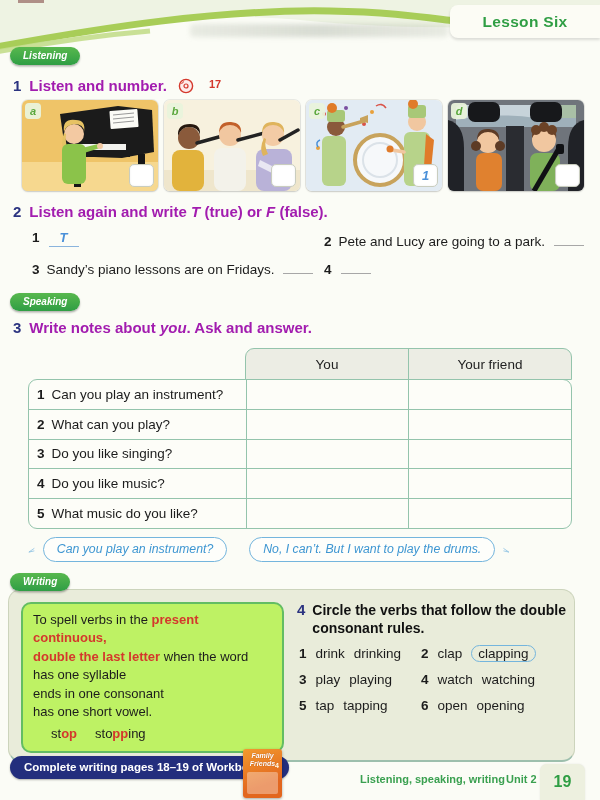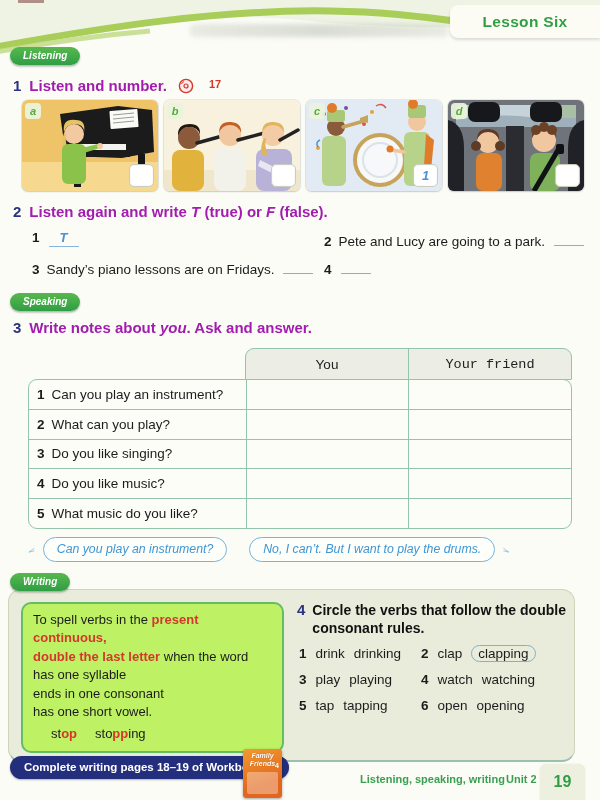--- a/index.html
+++ b/index.html
@@ -49,21 +49,21 @@
   .blank{display:inline-block;min-width:30px;height:15px;border-bottom:1.6px solid #a7a7a7;text-align:center;
         color:#4a90d9;font-weight:700;font-style:italic;font-size:13px;line-height:14px;margin-left:2px;}
   .blank.filled{border-color:#8ab4dd;}
 
   
   .ex3{position:absolute;top:319px;left:13px;display:flex;gap:8px;align-items:baseline;}
   .qtable{position:absolute;top:348px;left:28px;width:544px;height:181px;}
   .qtable-header{position:absolute;left:217px;top:0;width:327px;height:32px;display:flex;background:#ecede4;
         border:1.6px solid #94c4ac;border-radius:9px 9px 0 0;box-sizing:border-box;z-index:1;}
   .hcell{flex:1;display:flex;align-items:center;justify-content:center;font-size:13.5px;color:#222;}
-  .hcell + .hcell{border-left:1.6px solid #94c4ac;font-family:Liberation Mono, monospace;}
+  .hcell + .hcell{border-left:1.6px solid #94c4ac;}
   .qtable-body{position:absolute;top:31px;left:0;width:544px;height:150px;background:#fdfdf8;
         border:1.6px solid #94c4ac;border-radius:9px;box-sizing:border-box;display:flex;
         flex-direction:column;overflow:hidden;}
   .trow{flex:1;display:grid;grid-template-columns:217px 162px 1fr;}
   .trow + .trow{border-top:1.6px solid #94c4ac;}
   .tcell{border-left:1.6px solid #94c4ac;}
   .tcell:first-child{border-left:none;}
   .qcell{display:flex;align-items:center;gap:7px;padding:0 8px;font-size:13.5px;}
   .qnum{font-weight:700;}
 

